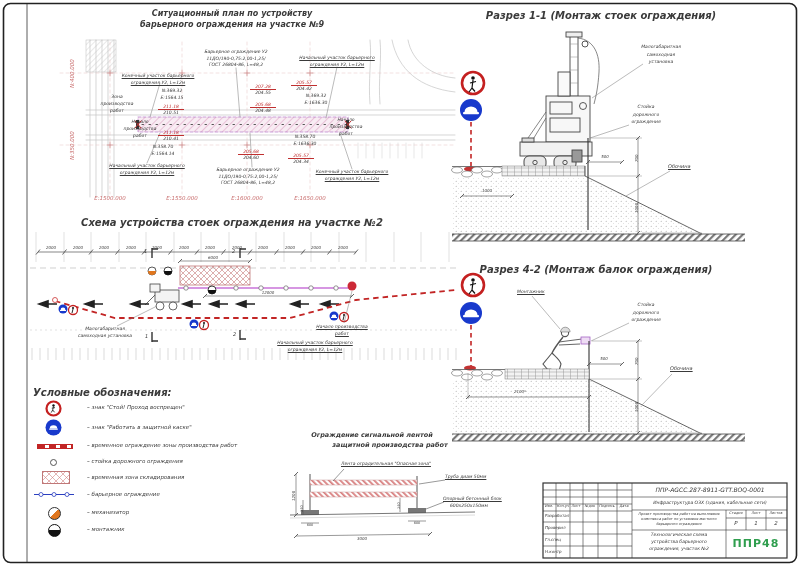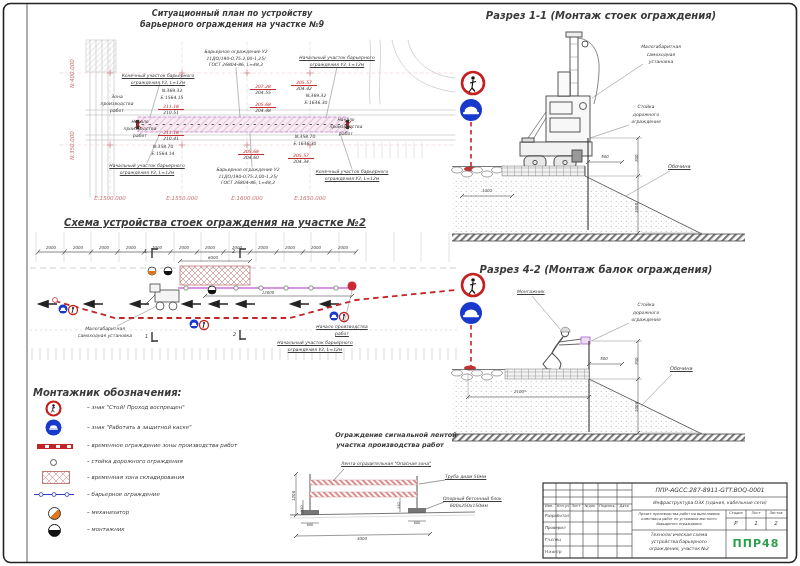--- a/index.html
+++ b/index.html
@@ -493,21 +493,21 @@
 <span class="t s45 c u" style="left:352px;top:170px;">Конечный участок барьерного</span>
 <span class="t s45 c u" style="left:352px;top:177px;">ограждения У2, L=12м</span>
 
 <span class="t s55 pink c" style="left:110px;top:196px;">E:1500.000</span>
 <span class="t s55 pink c" style="left:182px;top:196px;">E:1550.000</span>
 <span class="t s55 pink c" style="left:247px;top:196px;">E:1600.000</span>
 <span class="t s55 pink c" style="left:310px;top:196px;">E:1650.000</span>
 <span class="t s55 pink rot" style="left:70px;top:88px;">N:400.000</span>
 <span class="t s55 pink rot" style="left:70px;top:160px;">N:350.000</span>
 
-<span class="t s7 c" style="left:215px;top:218px;text-decoration:underline;">Схема устройства стоек ограждения на участке №2</span>
+<span class="t s7 c" style="left:232px;top:218px;">Схема устройства стоек ограждения на участке №2</span>
 <span class="t s4 c" style="left:51px;top:246px;">2000</span>
 <span class="t s4 c" style="left:78px;top:246px;">2000</span>
 <span class="t s4 c" style="left:104px;top:246px;">2000</span>
 <span class="t s4 c" style="left:131px;top:246px;">2000</span>
 <span class="t s4 c" style="left:157px;top:246px;">2000</span>
 <span class="t s4 c" style="left:184px;top:246px;">2000</span>
 <span class="t s4 c" style="left:210px;top:246px;">2000</span>
 <span class="t s4 c" style="left:237px;top:246px;">2000</span>
 <span class="t s4 c" style="left:263px;top:246px;">2000</span>
 <span class="t s4 c" style="left:290px;top:246px;">2000</span>
@@ -519,21 +519,21 @@
 <span class="t s5" style="left:145px;top:334px;">1</span>
 <span class="t s5" style="left:232px;top:249px;">2</span>
 <span class="t s5" style="left:233px;top:332px;">2</span>
 <span class="t s45 c" style="left:105px;top:327px;">Малогабаритная</span>
 <span class="t s45 c" style="left:105px;top:334px;">самоходная установка</span>
 <span class="t s45 c u" style="left:342px;top:325px;">Начало производства</span>
 <span class="t s45 c u" style="left:342px;top:332px;">работ</span>
 <span class="t s45 c u" style="left:315px;top:341px;">Начальный участок барьерного</span>
 <span class="t s45 c u" style="left:315px;top:348px;">ограждения У2, L=12м</span>
 
-<span class="t s7" style="left:33px;top:388px;">Монтажник обозначения:</span>
+<span class="t s7" style="left:33px;top:388px;">Условные обозначения:</span>
 <div class="ico" style="left:45px;top:400px;">
   <svg width="17" height="17">
         <circle cx="8.5" cy="8.5" r="7" fill="#fff" stroke="#c42020" stroke-width="2.2"></circle>
         <circle cx="8.5" cy="5.5" r="1.2" fill="#111"></circle>
         <path d="M8.5 6.5L7.7 10M7.7 10L6.2 12.6M7.7 10L9.6 12.3M6.8 8.2L10 7.6" stroke="#111" stroke-width=".8" fill="none"></path>
       </svg>
 </div>
 <div class="ico" style="left:45px;top:419px;">
   <svg width="17" height="17">
         <circle cx="8.5" cy="8.5" r="8" fill="#1839cc"></circle>
@@ -556,22 +556,22 @@
 <div class="ico mont" style="left:48px;top:524px;"></div>
 <span class="t s55" style="left:87px;top:405px;">– знак "Стой! Проход воспрещен"</span>
 <span class="t s55" style="left:87px;top:425px;">– знак "Работать в защитной каске"</span>
 <span class="t s55" style="left:87px;top:443px;">– временное ограждение зоны производства работ</span>
 <span class="t s55" style="left:87px;top:459px;">– стойка дорожного ограждения</span>
 <span class="t s55" style="left:87px;top:475px;">– временная зона складирования</span>
 <span class="t s55" style="left:87px;top:492px;">– барьерное ограждение</span>
 <span class="t s55" style="left:87px;top:510px;">– механизатор</span>
 <span class="t s55" style="left:87px;top:527px;">– монтажник</span>
 
-<span class="t s65 c" style="left:396px;top:432px;font-style:italic;">Ограждение сигнальной лентой</span>
-<span class="t s65 c" style="left:390px;top:442px;">участка производства работ</span>
+<span class="t s65 c" style="left:372px;top:432px;font-style:italic;">Ограждение сигнальной лентой</span>
+<span class="t s65 c" style="left:390px;top:442px;">защитной производства работ</span>
 <span class="t s45 u" style="left:341px;top:462px;">Лента оградительная "Опасная зона"</span>
 <span class="t s45 u" style="left:445px;top:475px;">Труба диам 50мм</span>
 <span class="t s45 u" style="left:443px;top:497px;">Опорный бетонный блок</span>
 <span class="t s45" style="left:450px;top:504px;">600х250х150мм</span>
 <span class="t s4 rot" style="left:292px;top:501px;">1200</span>
 <span class="t s35 rot" style="left:301px;top:512px;">150</span>
 <span class="t s35 rot" style="left:398px;top:509px;">150</span>
 <span class="t s35 c" style="left:310px;top:524px;">600</span>
 <span class="t s35 c" style="left:417px;top:522px;">600</span>
 <span class="t s4 c" style="left:362px;top:537px;">3000</span>

